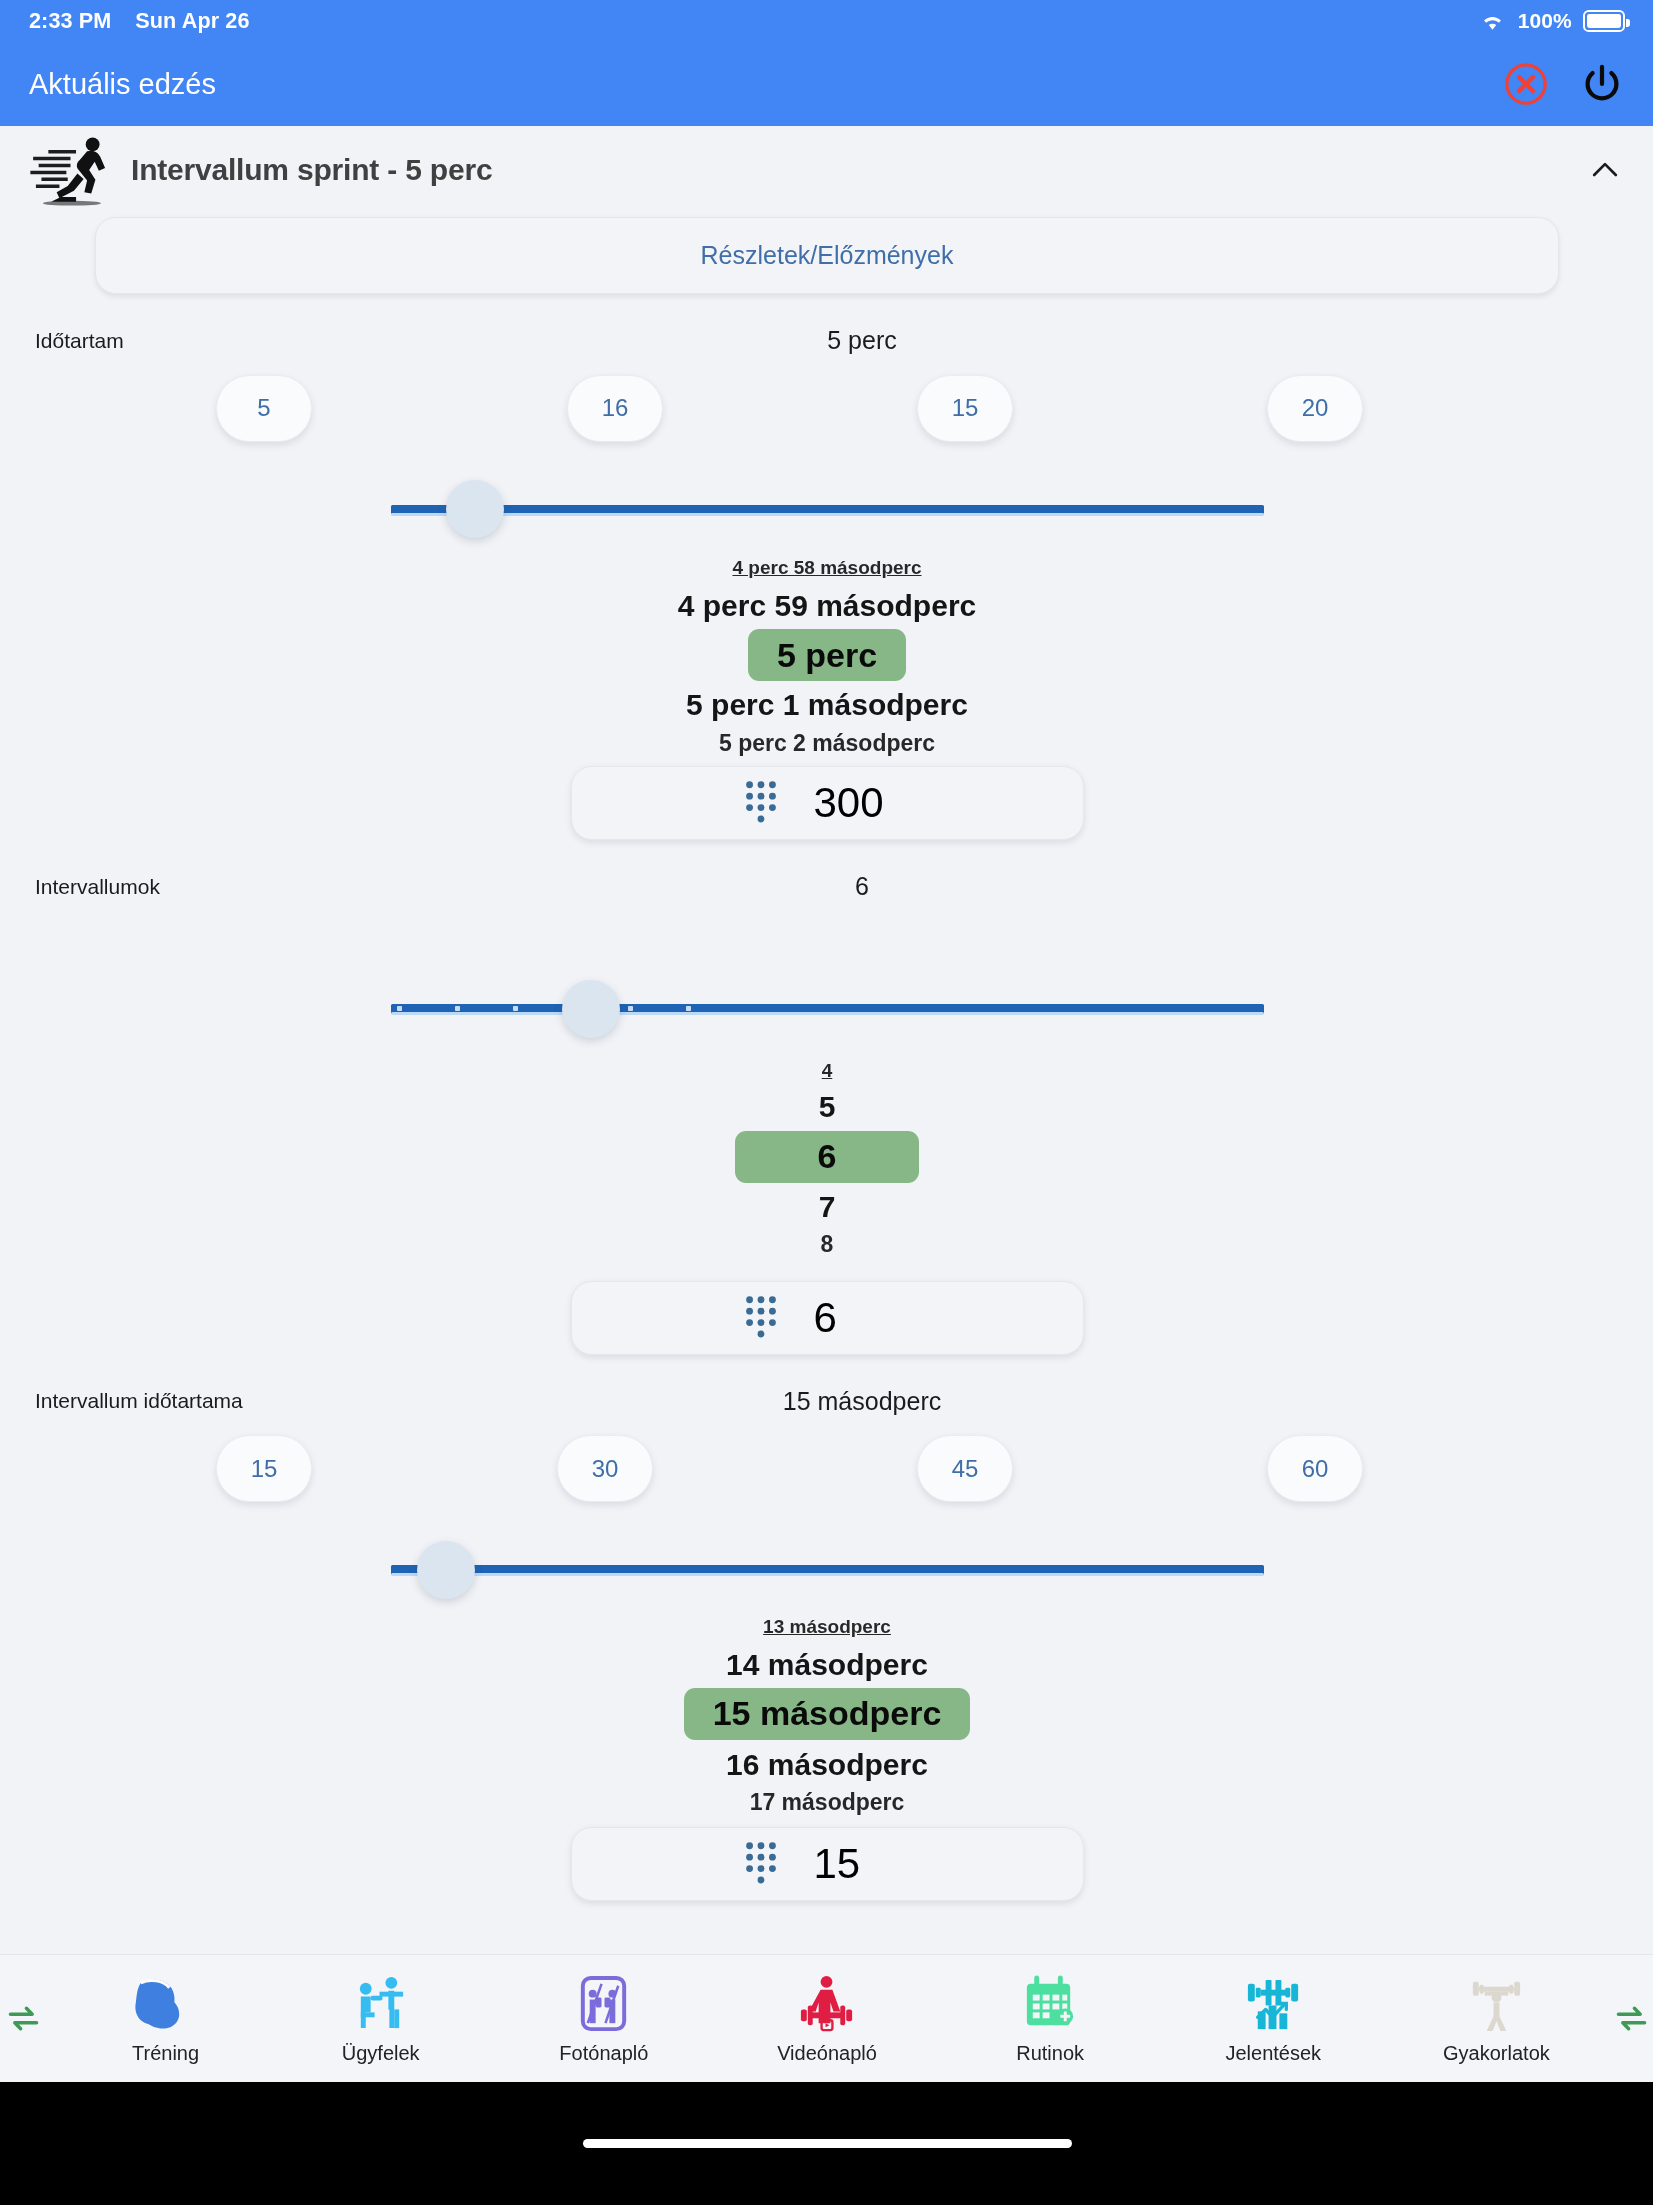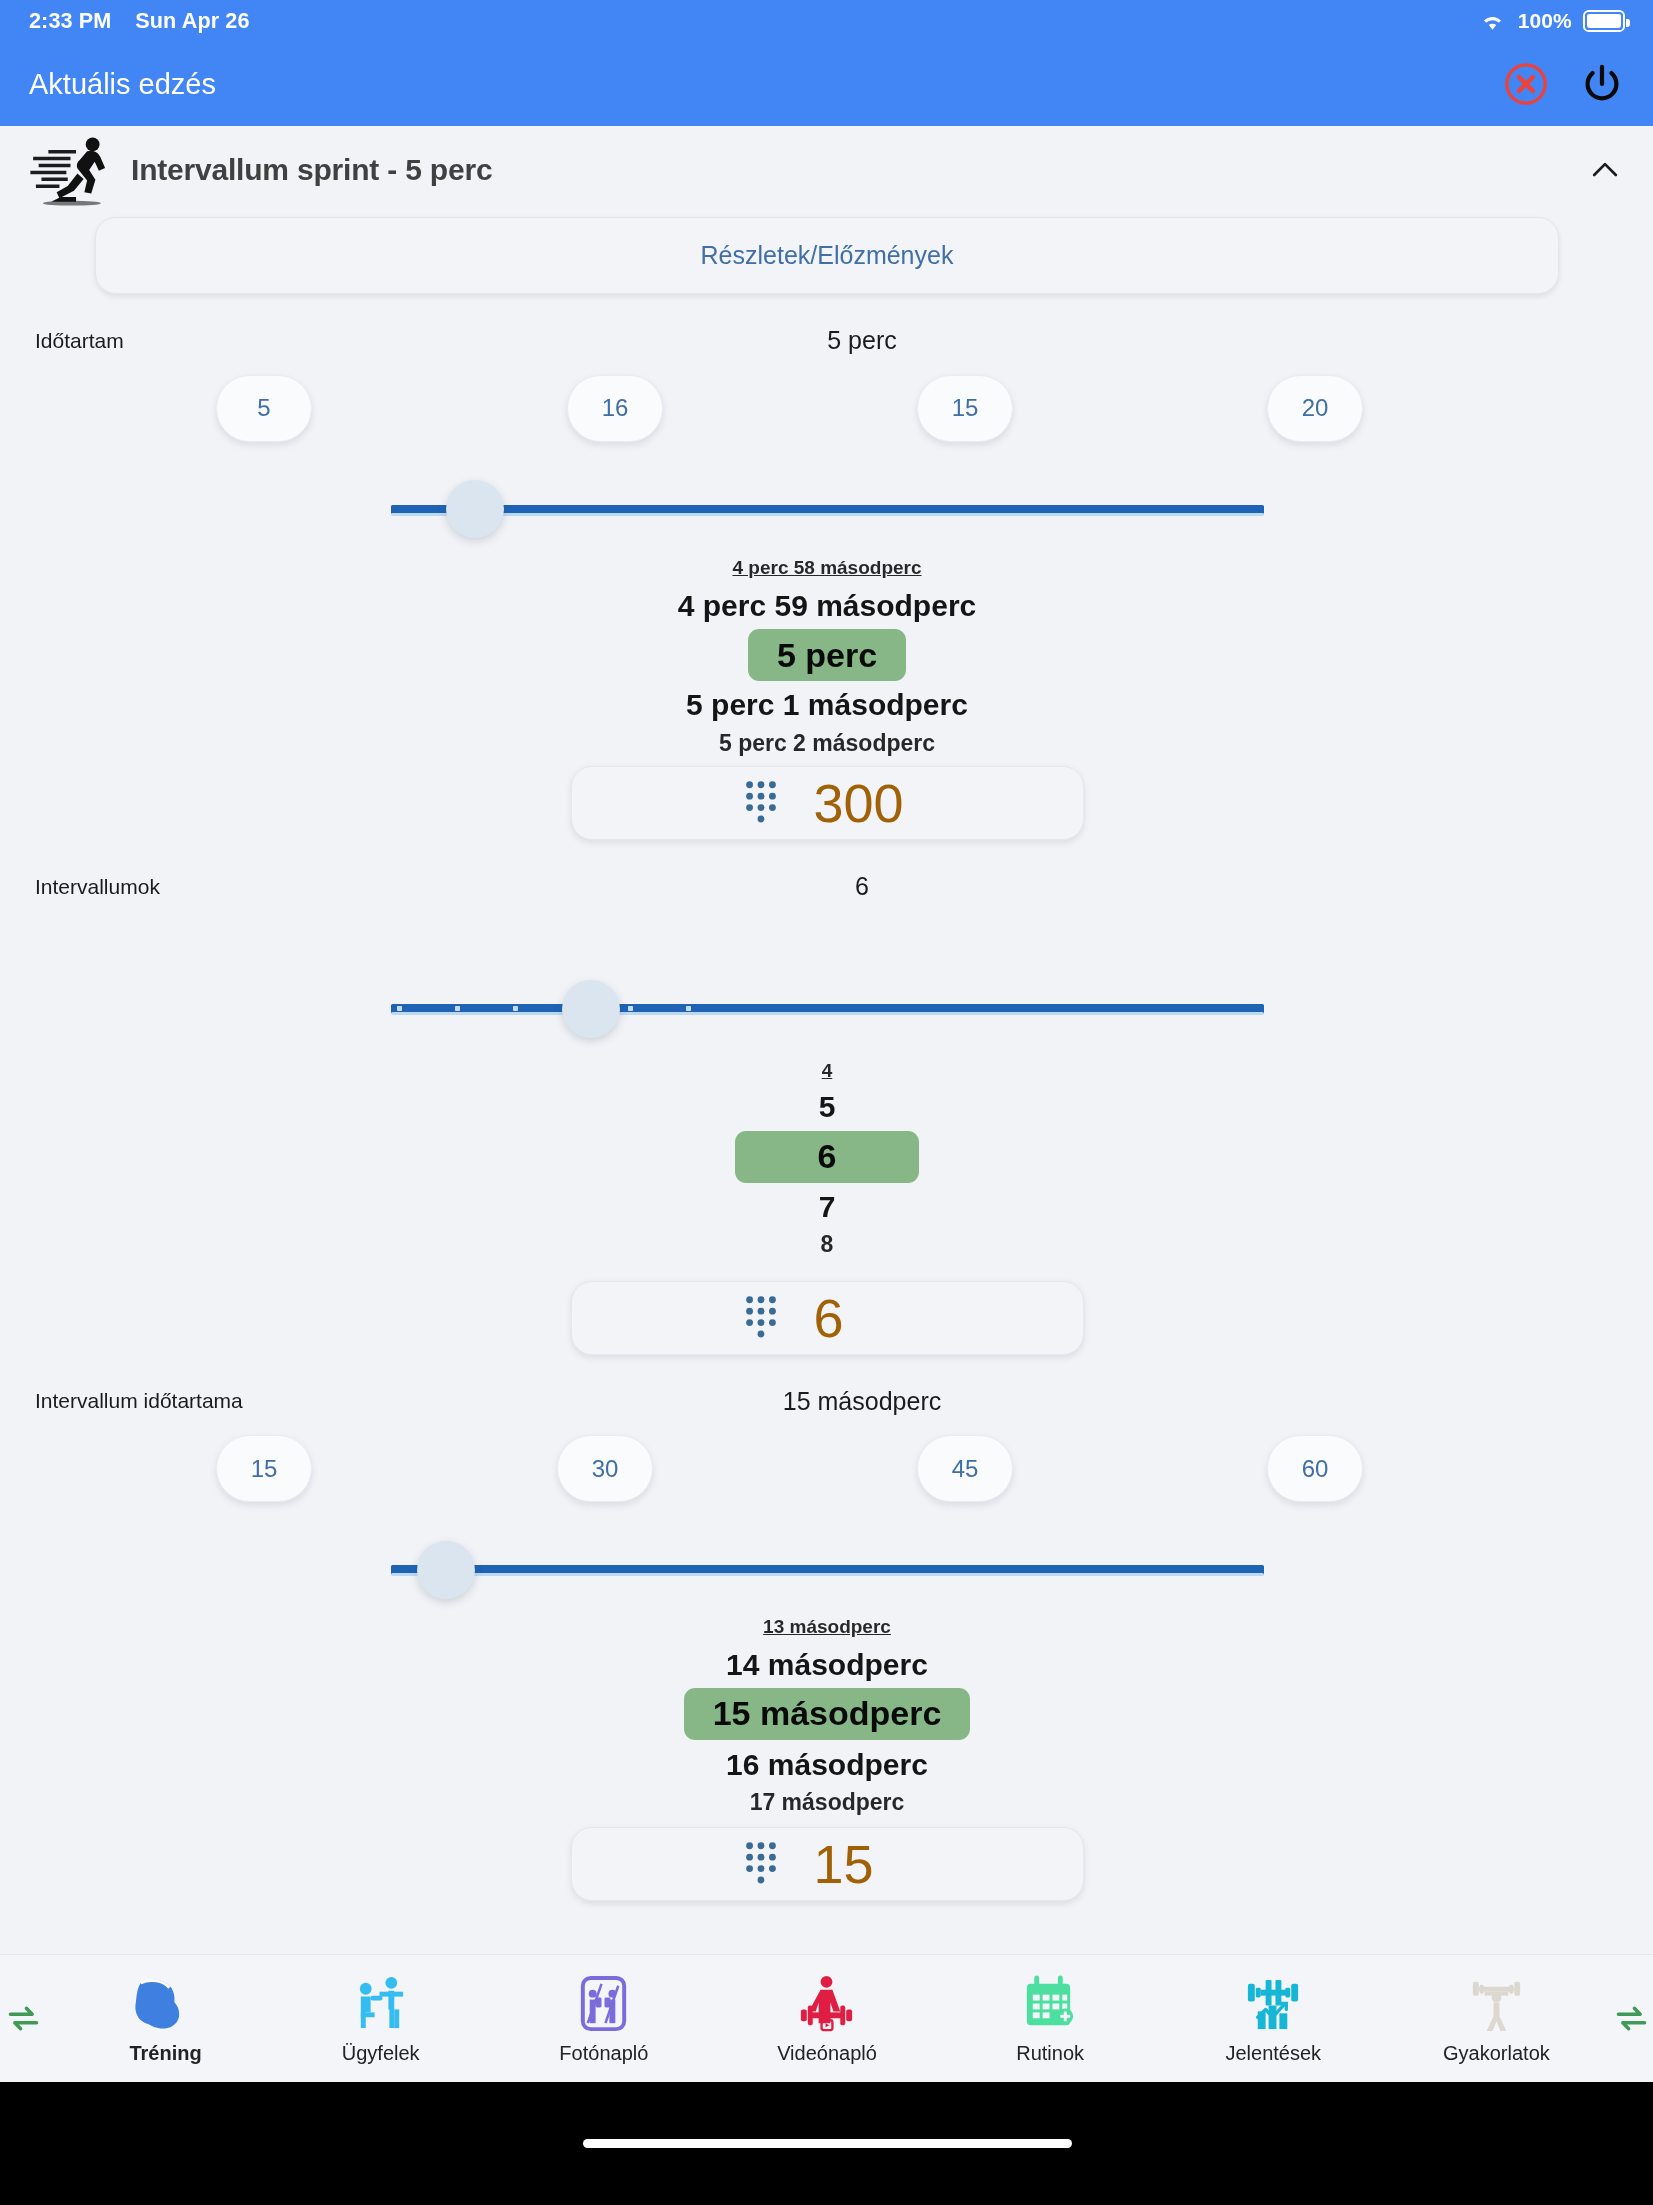--- a/index.html
+++ b/index.html
@@ -113,34 +113,34 @@
   
   .numfield-wrap{ display:flex; justify-content:center; margin-top:9.6px; }
   .numfield{
     width:513px; height:74px; border-radius:21px;
     background:#f3f4f8; border:0.8px solid #e5e7ed;
     box-shadow:0 2.4px 6.4px rgba(60,70,90,.12);
     display:flex; align-items:center; justify-content:center; gap:37px;
     cursor:pointer;
   }
   .numfield .dialpad{ width:32px; height:46px; }
-  .numfield .numval{ font-size:54px; color:#a16207; font-weight:400; min-width:96px; }
+  .numfield .numval{ font-size:42px; color:#000000; font-weight:400; min-width:96px; }
 
   
   .bottomnav{
     position:absolute; left:0; bottom:123px; width:1654px; height:128px;
     background:#f3f5f8; border-top:0.8px solid #e3e6eb;
     display:flex; align-items:center; z-index:20;
   }
   .nav-arrow{ width:46px; flex:none; display:flex; align-items:center; justify-content:center; }
   .navitems{ flex:1; display:flex; align-items:center; }
   .navitem{ flex:1; display:flex; flex-direction:column; align-items:center; justify-content:center; gap:6.4px; cursor:pointer; }
   .navitem .nicon{ width:63px; height:63px; display:block; }
   .navitem .nlabel{ font-size:20px; color:#232323; }
-  .navitem.active .nlabel{ font-weight:700;margin-left:16px; }
+  .navitem.active .nlabel{ font-weight:400;margin-left:16px; }
 
   
   .homebar{
     position:absolute; left:0; bottom:0; width:1654px; height:123px; background:#000;
     display:flex; align-items:center; justify-content:center;
   }
   .homebar-pill{ width:489px; height:9.6px; background:#fff; border-radius:4.8px; }
 </style>
 </head>
 <body>

